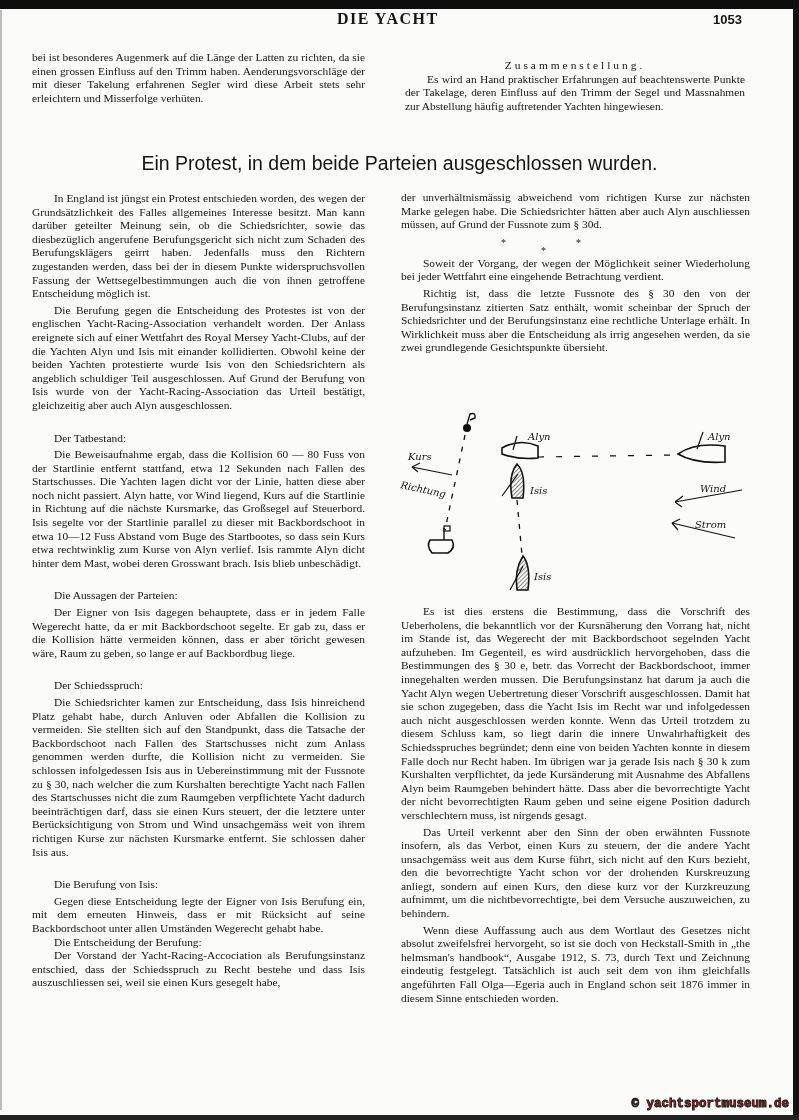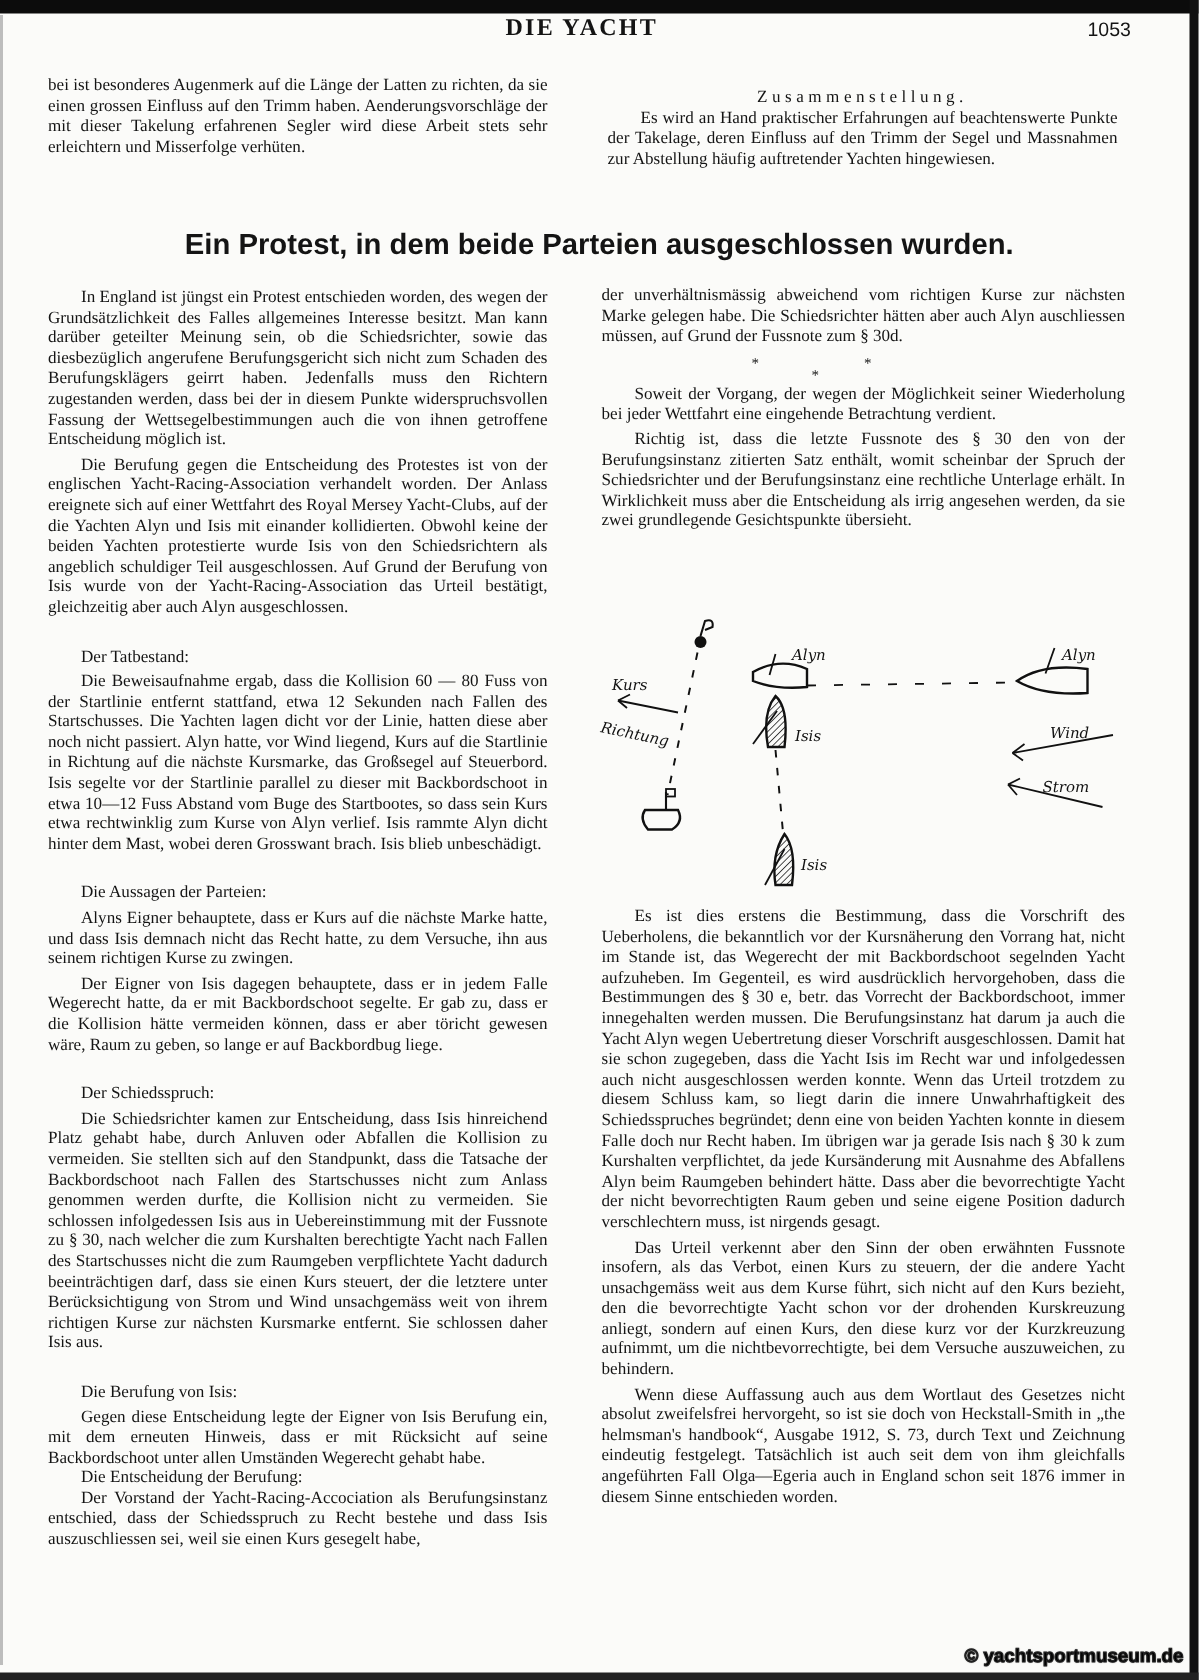--- a/index.html
+++ b/index.html
@@ -14,54 +14,54 @@
   .bottombar { position: absolute; left: 0; bottom: 0; width: 799px; height: 5px; background: #222; }
 
   .running-title {
     position: absolute; left: 337px; top: 10px;
     font-family: Liberation Serif, serif;
     font-weight: bold; font-size: 16px; letter-spacing: 1.5px;
   }
   .page-number {
     position: absolute; left: 713px; top: 12px;
     font-family: "Liberation Sans", "DejaVu Sans", sans-serif;
-    font-weight: normal; font-size: 13px; margin-left: 12px;
+    font-weight: bold; font-size: 13px;
   }
 
   .col { position: absolute; font-size: 11.4px; line-height: 13.6px; text-align: justify; }
   .col p { margin: 0; }
   .col p.ind { text-indent: 22px; }
   .col p.heading { text-indent: 22px; margin-top: 19px; margin-bottom: 3px; }
   .col p.gap { margin-top: 3px; }
 
   .top-left { left: 32px; top: 51px; width: 333px; }
   .top-right { left: 405px; top: 59px; width: 340px; }
   .top-right .spaced-title { text-align: center; letter-spacing: 3px; }
 
   .article-title {
     position: absolute; left: 0; width: 799px; top: 152px; text-align: center;
     font-family: "Liberation Sans", "DejaVu Sans", sans-serif;
-    font-weight: bold; font-size: 19.5px;
+    font-weight: normal; font-size: 19.5px;
   }
 
   .body-left { left: 32px; top: 189px; width: 333px; }
   .body-right-top { left: 401px; top: 191px; width: 349px; }
   .body-right-bottom { left: 401px; top: 602px; width: 349px; }
 
   .stars { position: relative; height: 22px; }
   .stars span { position: absolute; font-size: 10px; }
 
   .diagram { position: absolute; left: 390px; top: 380px; width: 360px; height: 215px; }
   .diagram svg { width: 100%; height: 100%; }
   .hw { font-family: "DejaVu Serif", serif; font-style: italic; font-size: 10px; fill: #111; }
 
   .watermark {
     position: absolute; right: 10px; bottom: 9px;
-    font-family: Liberation Sans, sans-serif;
-    font-size: 12.5px; font-weight: bold; color: #000000;
+    font-family: Liberation Mono, monospace;
+    font-size: 12.5px; font-weight: bold; color: #b91c1c;
     -webkit-text-stroke: 0.8px #222;
     text-shadow: 0 0 1px #000;
   }
 </style>
 </head>
 <body>
 
 <div class="topbar"></div>
 <div class="leftedge"></div>
 <div class="rightedge"></div>
@@ -80,21 +80,20 @@
 </div>
 
 <h1 class="article-title" style="margin:0;">Ein Protest, in dem beide Parteien ausgeschlossen wurden.</h1>
 
 <div class="col body-left" id="left-col">
     <p class="ind gap">In England ist jüngst ein Protest entschieden worden, des wegen der Grundsätzlichkeit des Falles allgemeines Interesse besitzt. Man kann darüber geteilter Meinung sein, ob die Schiedsrichter, sowie das diesbezüglich angerufene Berufungsgericht sich nicht zum Schaden des Berufungsklägers geirrt haben. Jedenfalls muss den Richtern zugestanden werden, dass bei der in diesem Punkte widerspruchsvollen Fassung der Wettsegelbestimmungen auch die von ihnen getroffene Entscheidung möglich ist.</p>
     <p class="ind gap">Die Berufung gegen die Entscheidung des Protestes ist von der englischen Yacht-Racing-Association verhandelt worden. Der Anlass ereignete sich auf einer Wettfahrt des Royal Mersey Yacht-Clubs, auf der die Yachten Alyn und Isis mit einander kollidierten. Obwohl keine der beiden Yachten protestierte wurde Isis von den Schiedsrichtern als angeblich schuldiger Teil ausgeschlossen. Auf Grund der Berufung von Isis wurde von der Yacht-Racing-Association das Urteil bestätigt, gleichzeitig aber auch Alyn ausgeschlossen.</p>
     <p class="heading">Der Tatbestand:</p>
     <p class="ind gap">Die Beweisaufnahme ergab, dass die Kollision 60 — 80 Fuss von der Startlinie entfernt stattfand, etwa 12 Sekunden nach Fallen des Startschusses. Die Yachten lagen dicht vor der Linie, hatten diese aber noch nicht passiert. Alyn hatte, vor Wind liegend, Kurs auf die Startlinie in Richtung auf die nächste Kursmarke, das Großsegel auf Steuerbord. Isis segelte vor der Startlinie parallel zu dieser mit Backbordschoot in etwa 10—12 Fuss Abstand vom Buge des Startbootes, so dass sein Kurs etwa rechtwinklig zum Kurse von Alyn verlief. Isis rammte Alyn dicht hinter dem Mast, wobei deren Grosswant brach. Isis blieb unbeschädigt.</p>
     <p class="heading">Die Aussagen der Parteien:</p>
-    <p class="ind gap">Alyns Eigner behauptete, dass er Kurs auf die nächste Marke hatte, und dass Isis demnach nicht das Recht hatte, zu dem Versuche, ihn aus seinem richtigen Kurse zu zwingen.</p>
     <p class="ind gap">Der Eigner von Isis dagegen behauptete, dass er in jedem Falle Wegerecht hatte, da er mit Backbordschoot segelte. Er gab zu, dass er die Kollision hätte vermeiden können, dass er aber töricht gewesen wäre, Raum zu geben, so lange er auf Backbordbug liege.</p>
     <p class="heading">Der Schiedsspruch:</p>
     <p class="ind gap">Die Schiedsrichter kamen zur Entscheidung, dass Isis hinreichend Platz gehabt habe, durch Anluven oder Abfallen die Kollision zu vermeiden. Sie stellten sich auf den Standpunkt, dass die Tatsache der Backbordschoot nach Fallen des Startschusses nicht zum Anlass genommen werden durfte, die Kollision nicht zu vermeiden. Sie schlossen infolgedessen Isis aus in Uebereinstimmung mit der Fussnote zu § 30, nach welcher die zum Kurshalten berechtigte Yacht nach Fallen des Startschusses nicht die zum Raumgeben verpflichtete Yacht dadurch beeinträchtigen darf, dass sie einen Kurs steuert, der die letztere unter Berücksichtigung von Strom und Wind unsachgemäss weit von ihrem richtigen Kurse zur nächsten Kursmarke entfernt. Sie schlossen daher Isis aus.</p>
     <p class="heading">Die Berufung von Isis:</p>
     <p class="ind gap">Gegen diese Entscheidung legte der Eigner von Isis Berufung ein, mit dem erneuten Hinweis, dass er mit Rücksicht auf seine Backbordschoot unter allen Umständen Wegerecht gehabt habe.</p>
     <p class="ind">Die Entscheidung der Berufung:</p>
     <p class="ind">Der Vorstand der Yacht-Racing-Accociation als Berufungsinstanz entschied, dass der Schiedsspruch zu Recht bestehe und dass Isis auszuschliessen sei, weil sie einen Kurs gesegelt habe,</p>
   </div>
 <div class="col body-right-top" id="right-top">
     <p>der unverhältnismässig abweichend vom richtigen Kurse zur nächsten Marke gelegen habe. Die Schiedsrichter hätten aber auch Alyn auschliessen müssen, auf Grund der Fussnote zum § 30d.</p>

